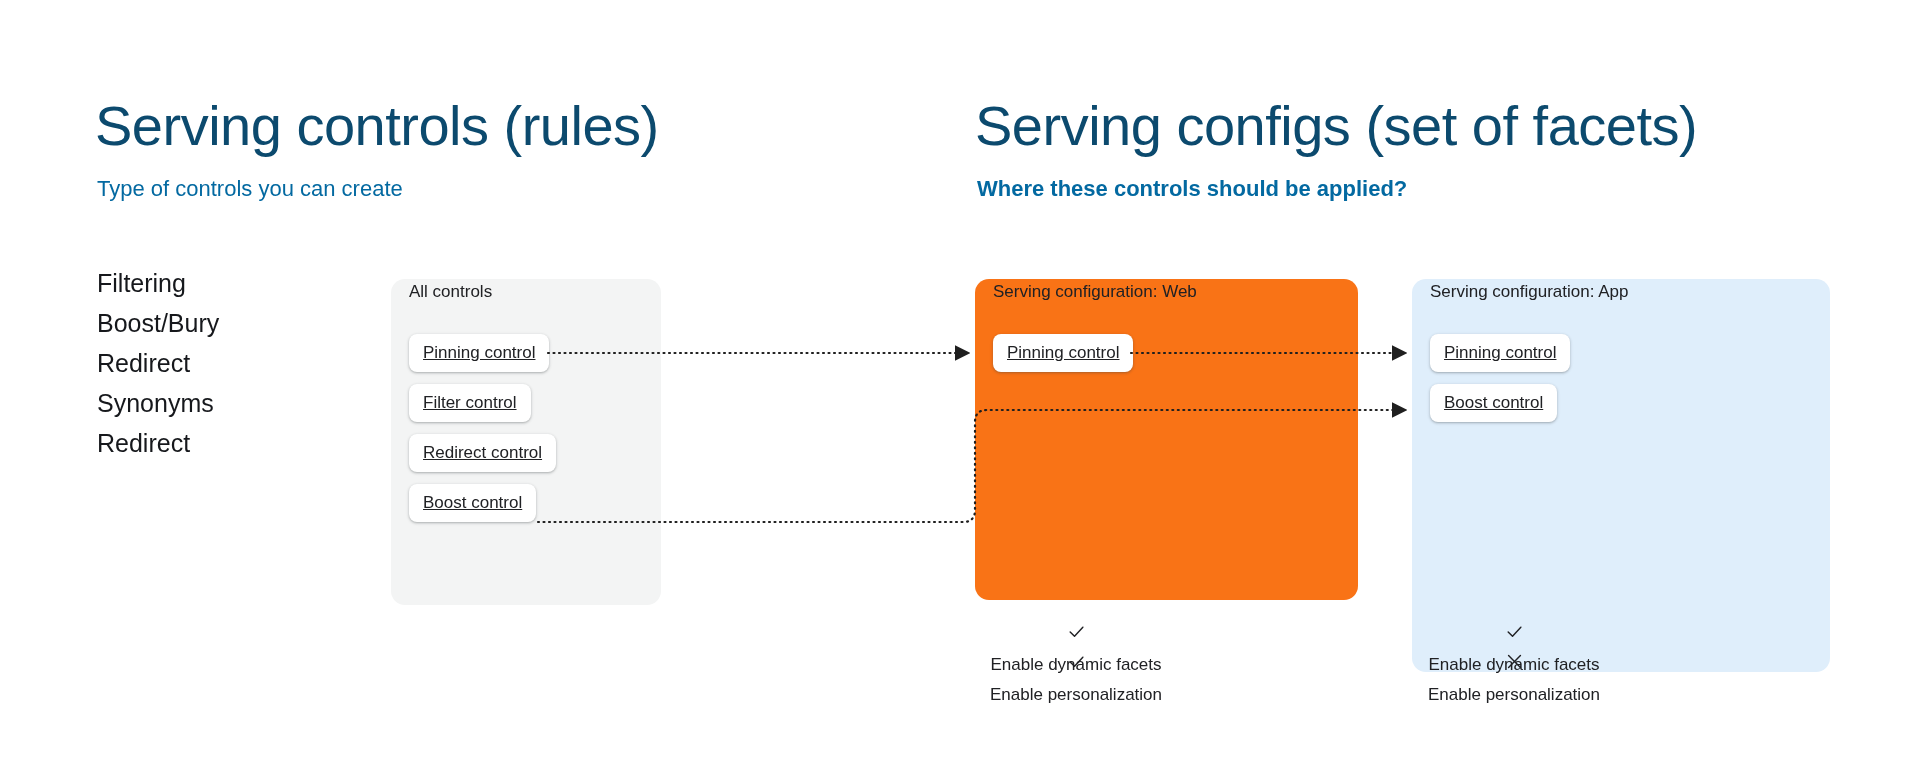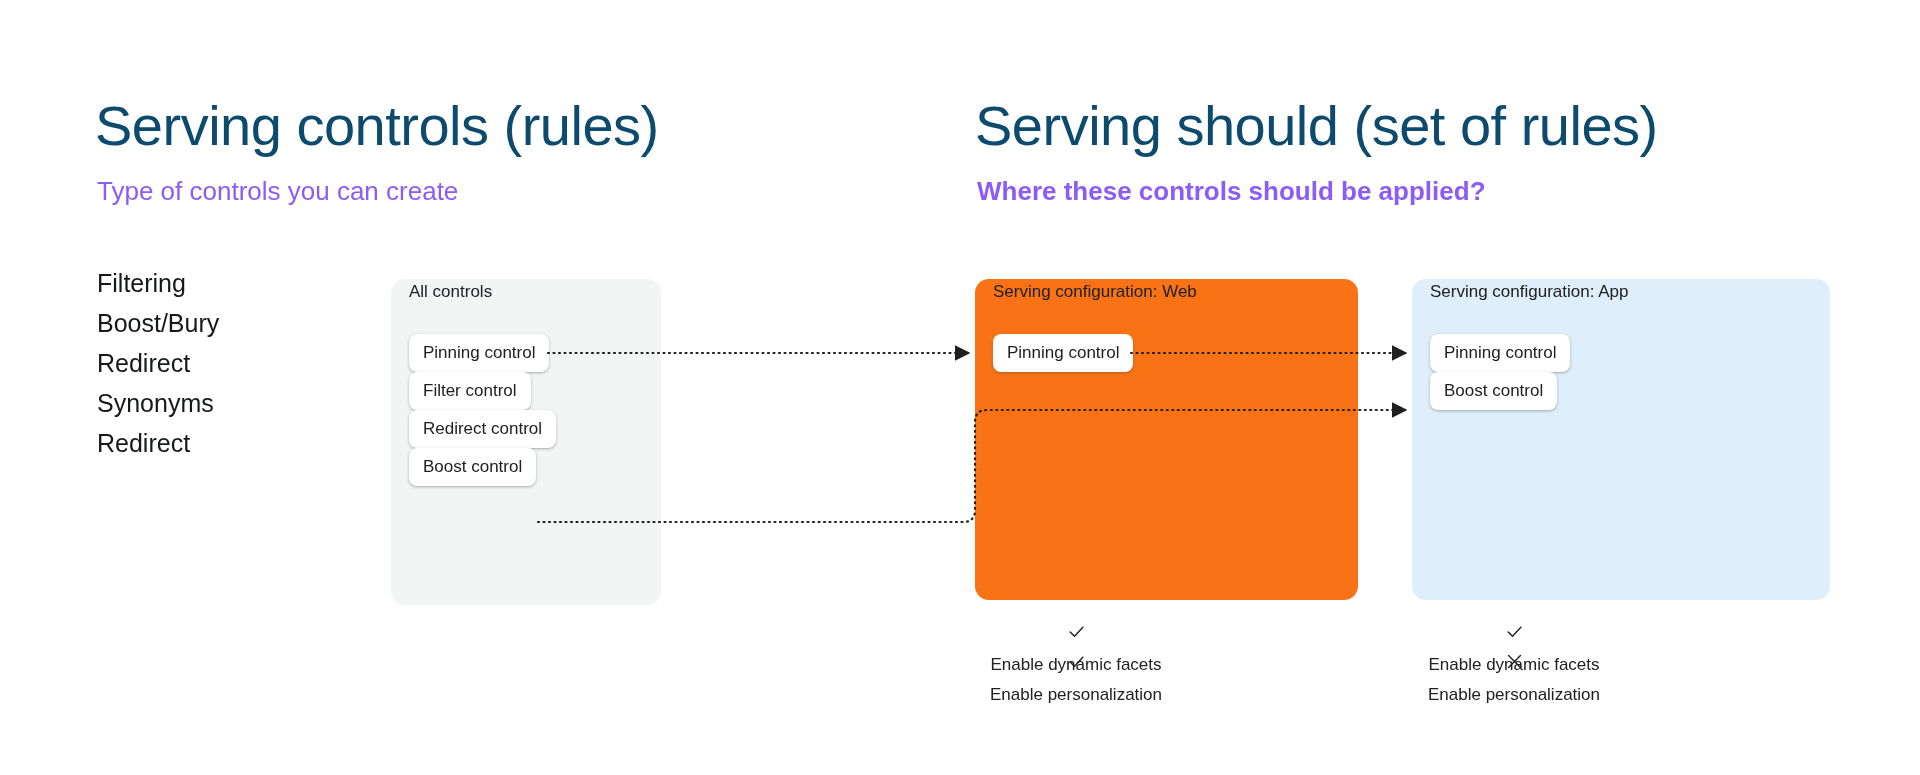--- a/index.html
+++ b/index.html
@@ -27,23 +27,23 @@
     position: absolute;
     font-size: 56px;
     font-weight: 400;
     letter-spacing: -0.5px;
     color: #0c4a6e;
     white-space: nowrap;
     line-height: 1;
   }
   .subheading {
     position: absolute;
-    font-size: 26px;
+    font-size: 22px;
     font-weight: 400;
-    color: #8b5cf6;
+    color: #0369a1;
     white-space: nowrap;
     line-height: 1;
   }
   #heading-left  { left: 95px;  top: 98px; }
   #sub-left      { left: 97px;  top: 178px; }
   #heading-right { left: 975px; top: 98px; }
   #sub-right     { left: 977px; top: 178px; font-weight: bold; }
 
   
   .control-types {
@@ -71,29 +71,31 @@
     position: absolute;
     left: 18px;
     top: 2px;
     font-size: 17px;
     line-height: 22px;
     color: #202124;
     white-space: nowrap;
   }
   #panel-all      { left: 391px;  top: 279px; width: 270px; height: 326px; background: #f3f4f4; }
   #panel-web      { left: 975px;  top: 279px; width: 383px; height: 321px; background: #f97316; }
-  #panel-app      { left: 1412px; top: 279px; width: 418px; height: 321px; background: #dfeefb; }
+  #panel-app      { left: 1412px; top: 279px; width: 418px; height: 393px; background: #dfeefb; }
 
   .chip-stack {
     position: absolute;
     left: 18px;
     top: 55px;
     display: flex;
     flex-direction: column;
+    gap: 12px;
     align-items: flex-start;
+    text-decoration: underline;
   }
   .chip {
     background: #ffffff;
     border-radius: 8px;
     padding: 8px 14px;
     font-size: 17px;
     line-height: 22px;
     color: #202124;
     white-space: nowrap;
     box-shadow: 0 1px 2px rgba(60,64,67,0.28), 0 1px 3px 1px rgba(60,64,67,0.10);
@@ -140,21 +142,21 @@
   }
 </style>
 </head>
 <body>
 
 <div class="canvas">
 
   <div class="heading" id="heading-left">Serving controls (rules)</div>
   <div class="subheading" id="sub-left">Type of controls you can create</div>
 
-  <div class="heading" id="heading-right">Serving should (set of rules)</div>
+  <div class="heading" id="heading-right">Serving configs (set of facets)</div>
   <div class="subheading" id="sub-right">Where these controls should be applied?</div>
 
   <div class="control-types">
     <div class="control-type-item">Filtering</div>
     <div class="control-type-item">Boost/Bury</div>
     <div class="control-type-item">Redirect</div>
     <div class="control-type-item">Synonyms</div>
     <div class="control-type-item">Redirect</div>
   </div>
 

